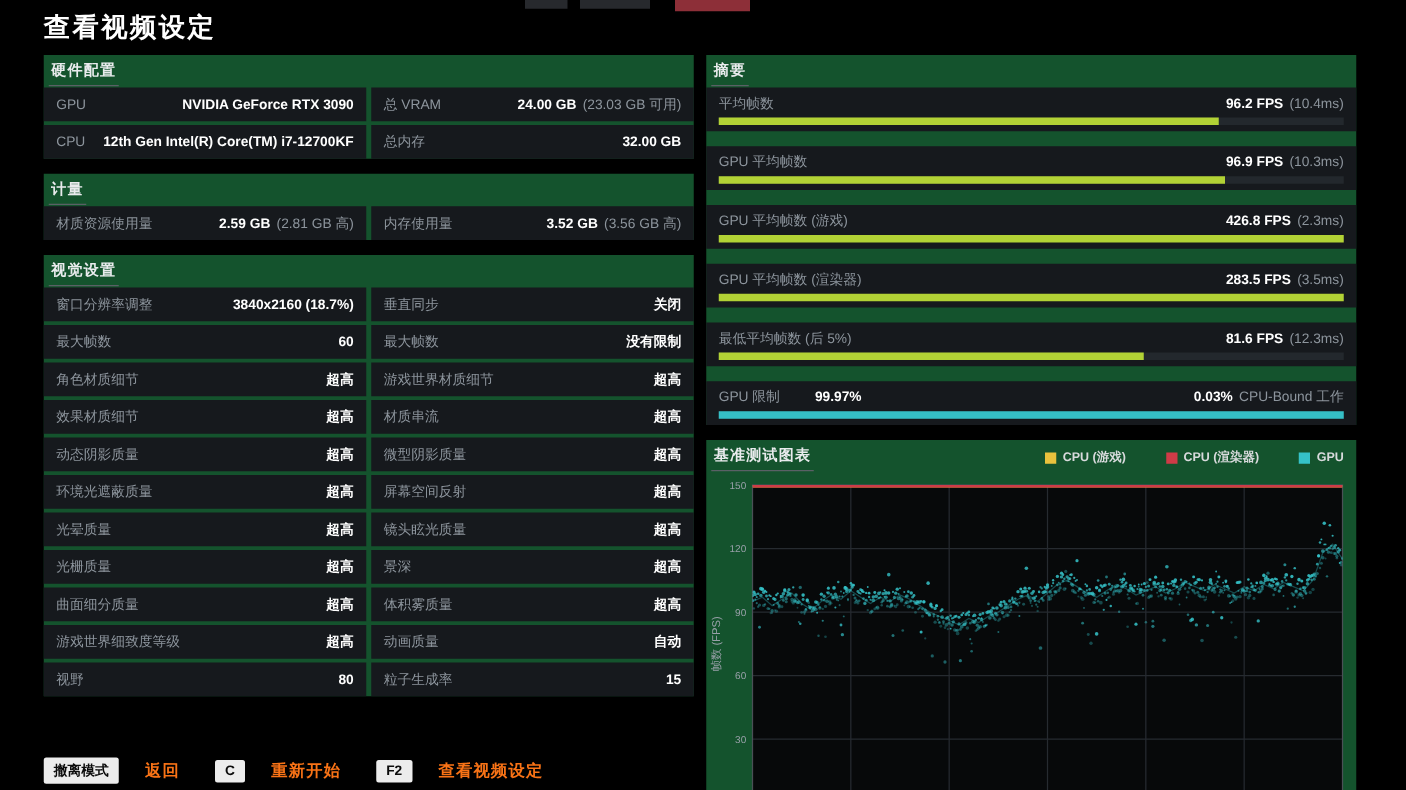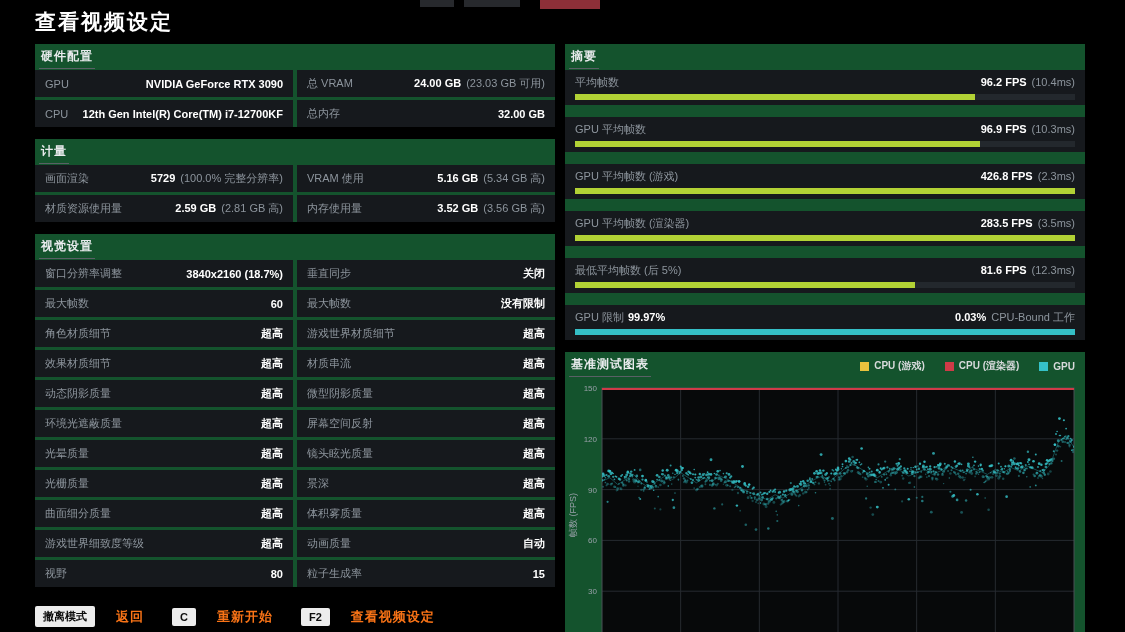--- a/index.html
+++ b/index.html
@@ -25,27 +25,27 @@
   .cell{flex:1;background:#16191d;display:flex;align-items:center;justify-content:space-between;
     padding:0 10px;min-width:0}
   .lbl{font-size:11px;color:#8d959d;white-space:nowrap}
   .val{font-size:11px;font-weight:bold;color:#fff;white-space:nowrap;text-align:right}
   .note{color:#8d959d;font-weight:normal;margin-left:5px;font-size:11px}
 
   .mrows{display:flex;flex-direction:column;gap:12px}
   .mrow{background:#16191d;padding:5px 10px 5px 10px}
   .mtop{display:flex;justify-content:space-between;align-items:baseline}
   .mleft{display:flex;align-items:baseline}
-  .mleft .val{margin-left:4px;text-align:left}
+  .mleft .val{margin-left:28px;text-align:left}
   .mright{display:flex;align-items:baseline}
   .mtrack{height:6px;background:#23282d;margin-top:4px;width:100%}
   .mfill{height:6px}
 
   .chart-head{display:flex;align-items:center;justify-content:space-between;padding-right:10px}
-  .legend{display:flex;gap:20px;align-items:center}
+  .legend{display:flex;gap:32px;align-items:center}
   .lg-item{display:flex;gap:5px;align-items:center}
   .lg-swatch{width:9px;height:9px;display:inline-block}
   .lg-label{font-size:10px;font-weight:bold;color:#d8dadc;white-space:nowrap}
   .chart-wrap{padding:2px 1px 4px 1px}
 
   .footer{position:absolute;left:35px;top:606px;display:flex;gap:28px;align-items:center}
   .fbtn{display:flex;align-items:center;gap:21px;background:none;border:none;cursor:pointer;padding:0}
   .keycap{background:#ececec;color:#0b0b0b;font-size:11px;font-weight:bold;padding:3px 8px;border-radius:2px;white-space:nowrap}
   .flabel{color:#f97316;font-size:13px;font-weight:bold;letter-spacing:1px;white-space:nowrap}
 </style>
@@ -87,30 +87,20 @@
           </div>
         </div>
       </div>
   </section>
 
   <section class="panel">
     <div class="panel-head">
       <span class="panel-title">计量</span>
     </div>
     <div class="rows" id="rows-metrics">
-        <div class="row">
-          <div class="cell">
-            <span class="lbl">画面渲染</span>
-            <span class="val">5729<span class="note">(100.0% 完整分辨率)</span></span>
-          </div>
-          <div class="cell">
-            <span class="lbl">VRAM 使用</span>
-            <span class="val">5.16 GB<span class="note">(5.34 GB 高)</span></span>
-          </div>
-        </div>
         <div class="row">
           <div class="cell">
             <span class="lbl">材质资源使用量</span>
             <span class="val">2.59 GB<span class="note">(2.81 GB 高)</span></span>
           </div>
           <div class="cell">
             <span class="lbl">内存使用量</span>
             <span class="val">3.52 GB<span class="note">(3.56 GB 高)</span></span>
           </div>
         </div>

